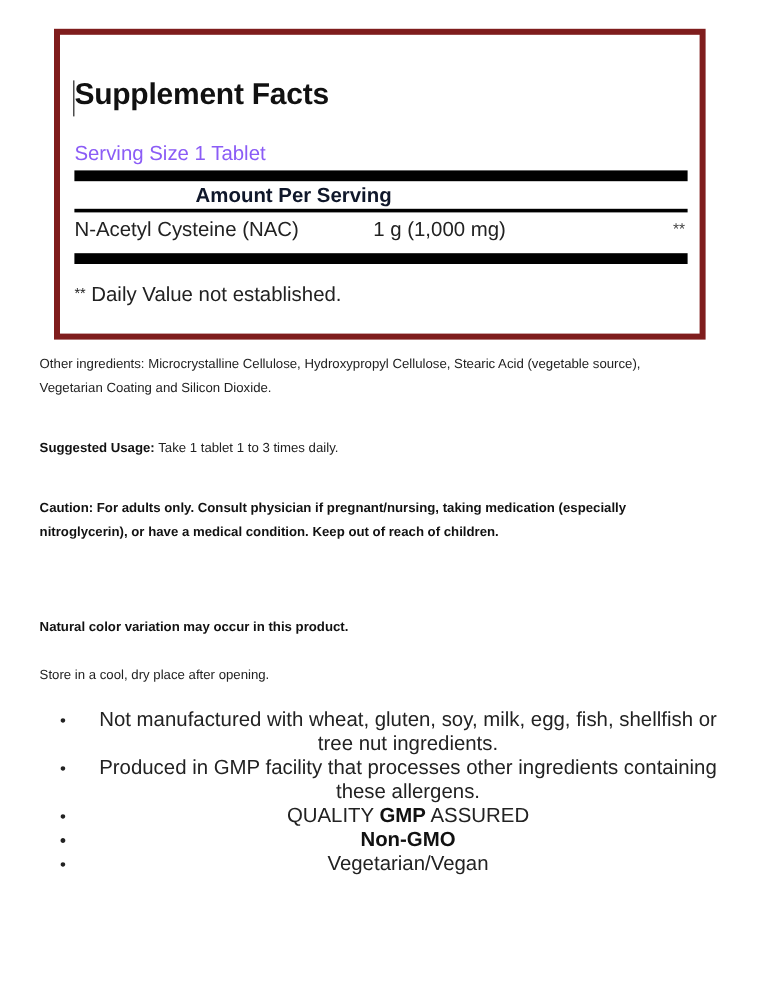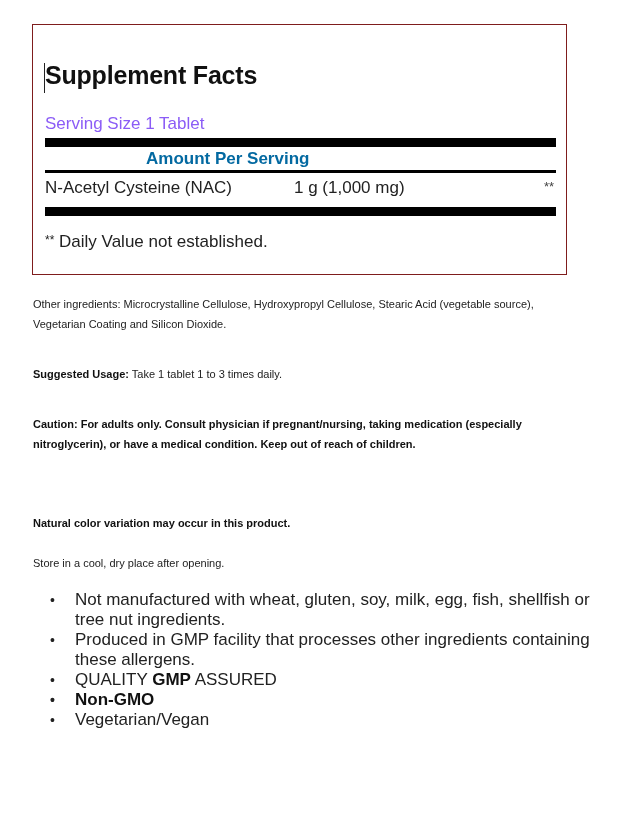--- a/index.html
+++ b/index.html
@@ -1,31 +1,31 @@
 <!DOCTYPE html>
 <html><head>
 <meta charset="utf-8">
 <style>
   html, body { margin: 0; padding: 0; background: #ffffff; }
   body { width: 640px; height: 826px; position: relative; font-family: "Liberation Sans", sans-serif; color: #1a1a1a; overflow: hidden; }
-  .facts-box { position: absolute; left: 32px; top: 24px; width: 533px; height: 249px; border: 1px solid #7f1d1d; box-sizing: content-box; }
+  .facts-box { position: absolute; left: 45px; top: 24px; width: 533px; height: 249px; border: 5px solid #7f1d1d; box-sizing: content-box; }
   .facts-title { position: absolute; left: 12px; top: 36px; font-size: 25px; font-weight: bold; color: #111; letter-spacing: -0.2px; }
   .cursor { position: absolute; left: 11px; top: 38px; width: 1px; height: 30px; background: #222; }
   .serving { position: absolute; left: 12px; top: 89px; font-size: 17px; color: #8b5cf6; }
   .bar-thick { position: absolute; left: 12px; width: 511px; height: 9px; background: #000; }
   .bar-thin { position: absolute; left: 12px; width: 511px; height: 3px; background: #000; }
-  .amount-hdr { position: absolute; left: 113px; top: 124px; font-size: 17px; font-weight: bold; color: #0369a1; }
+  .amount-hdr { position: absolute; left: 113px; top: 124px; font-size: 17px; font-weight: bold; color: #0f172a; }
   .ing-name { position: absolute; left: 12px; top: 153px; font-size: 17px; color: #222; }
   .ing-amt { position: absolute; left: 261px; top: 153px; font-size: 17px; color: #222; }
   .ing-dv { position: absolute; right: 12px; top: 154px; font-size: 13px; color: #444; }
   .footnote { position: absolute; left: 12px; top: 207px; font-size: 17px; color: #222; }
   .footnote .stars { font-size: 12px; vertical-align: 3px; }
   .body-text { position: absolute; left: 33px; width: 540px; font-size: 11px; line-height: 20px; color: #222; }
   .bold { font-weight: bold; color: #111; }
-  ul.feats { position: absolute; left: 33px; top: 590px; width: 530px; margin: 0; padding: 0 0 0 42px; list-style: none; font-size: 17px; line-height: 20px; color: #222; }
+  ul.feats { position: absolute; left: 33px; top: 590px; width: 530px; margin: 0; padding: 0 0 0 42px; list-style: none; font-size: 17px; line-height: 20px; color: #222; text-align: center; }
   ul.feats li { position: relative; }
   ul.feats li::before { content: "\2022"; position: absolute; left: -25px; top: 0; font-size: 14px; color: #222; }
 </style>
 </head>
 <body>
 
 <div class="facts-box">
   <div class="cursor"></div>
   <div class="facts-title">Supplement Facts</div>
   <div class="serving">Serving Size 1 Tablet</div>

